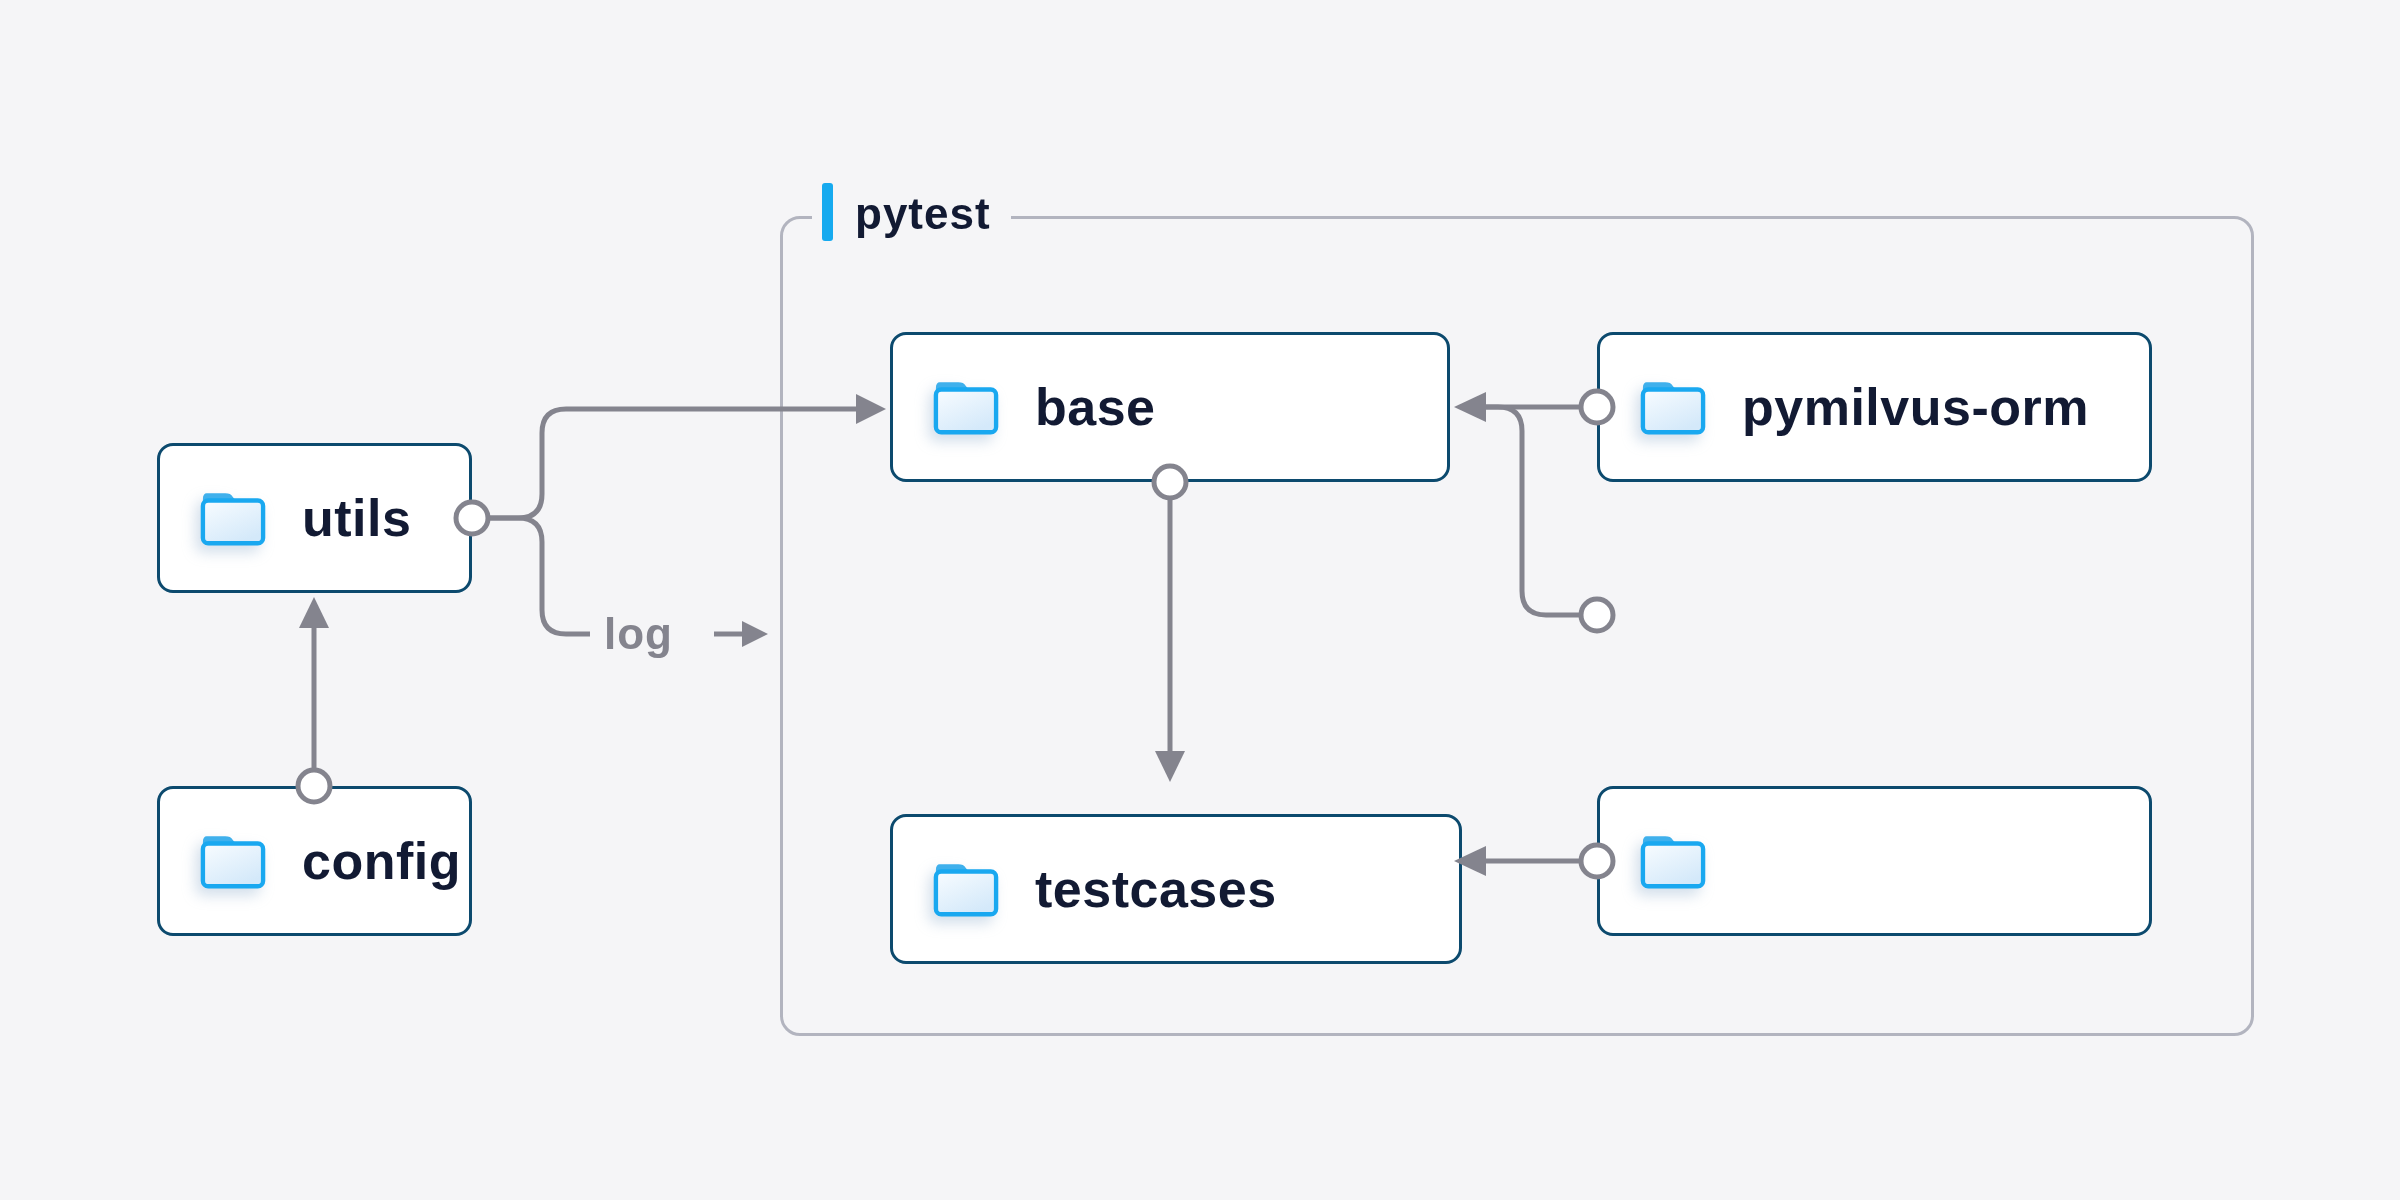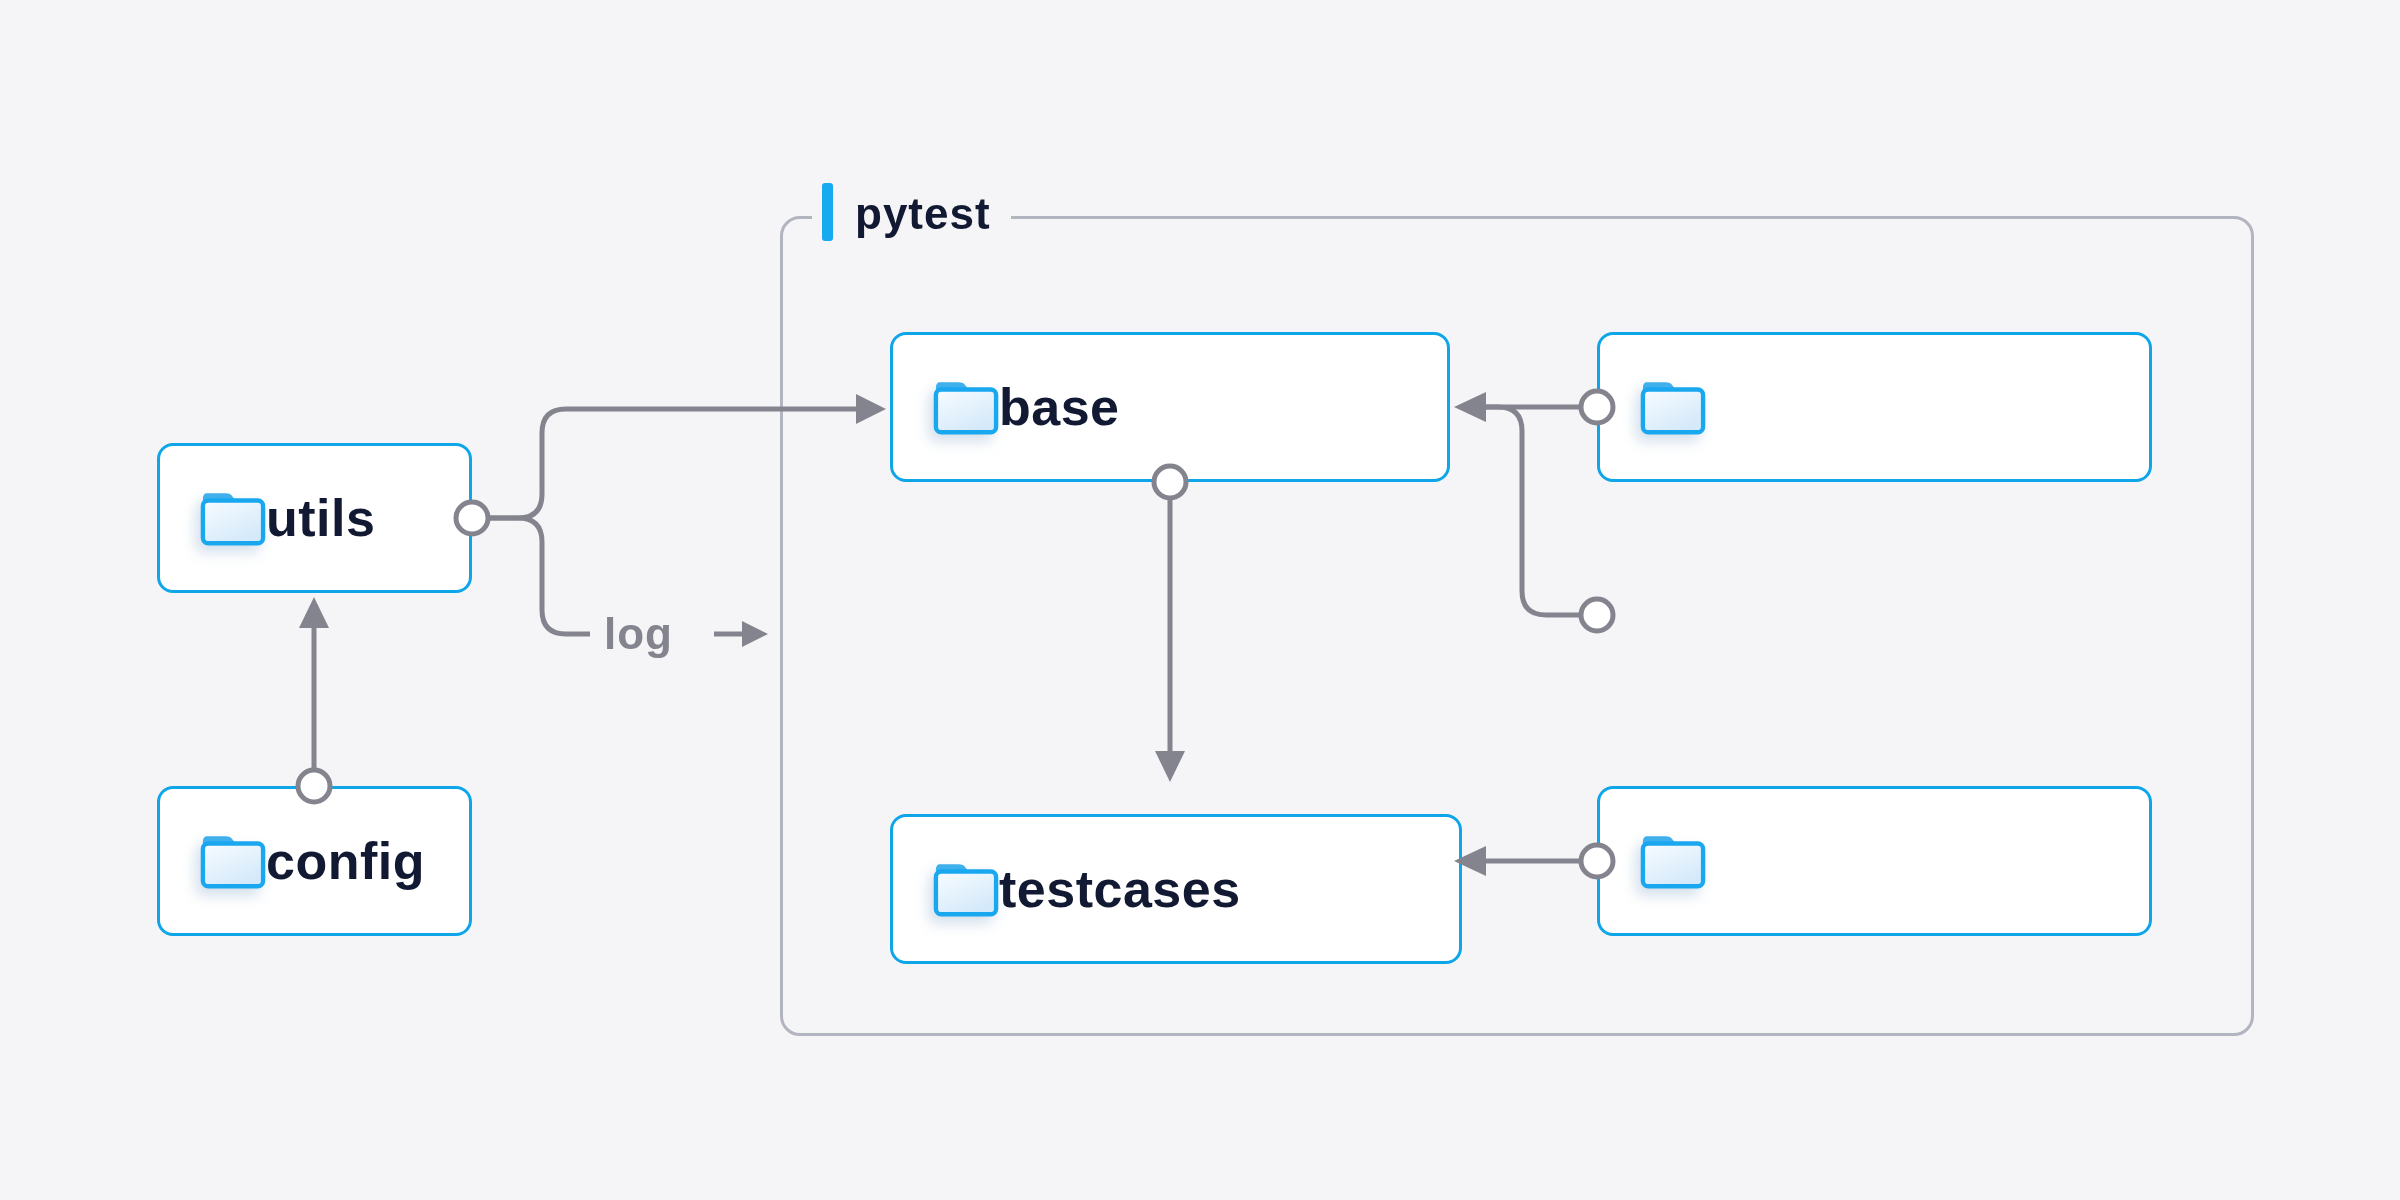--- a/index.html
+++ b/index.html
@@ -17,22 +17,22 @@
     display:flex;align-items:flex-start;gap:22px;background:#f5f5f7;
     padding:0 20px 0 10px;
   }
   .accent-bar{display:inline-block;width:11px;height:58px;background:#16aaef;border-radius:3px;}
   .group-label-text{
     font-size:44px;font-weight:700;color:#121a33;letter-spacing:1px;line-height:62px;
   }
   
   .node{
     position:absolute;height:150px;background:#ffffff;
-    border:3px solid #0ea5e9;border-radius:16px;box-sizing:border-box;
-    display:flex;align-items:center;padding-left:40px;z-index:2;
+    border:3px solid #0c4a6e;border-radius:16px;box-sizing:border-box;
+    display:flex;align-items:center;gap:36px;padding-left:40px;z-index:2;
   }
   .node-label{
     font-size:52px;font-weight:700;color:#121a33;letter-spacing:0.5px;white-space:nowrap;
   }
   .folder{width:66px;height:57px;flex:0 0 auto;filter:drop-shadow(-5px 7px 7px rgba(110,150,190,0.30));}
   .n-utils{left:157px;top:443px;width:315px;}
   .n-config{left:157px;top:786px;width:315px;}
   .n-base{left:890px;top:332px;width:560px;}
   .n-pymilvus{left:1597px;top:332px;width:555px;}
   .n-check{left:1597px;top:540px;width:555px;}
@@ -91,20 +91,21 @@
     <svg class="folder">
         <use href="#folder-sym"></use>
       </svg>
     <span class="node-label">base</span>
   </div>
 
   <div class="node n-pymilvus">
     <svg class="folder">
         <use href="#folder-sym"></use>
       </svg>
+    <span class="node-label">pymilvus-orm</span>
   </div>
 
 
   <div class="node n-testcases">
     <svg class="folder">
         <use href="#folder-sym"></use>
       </svg>
     <span class="node-label">testcases</span>
   </div>
 

